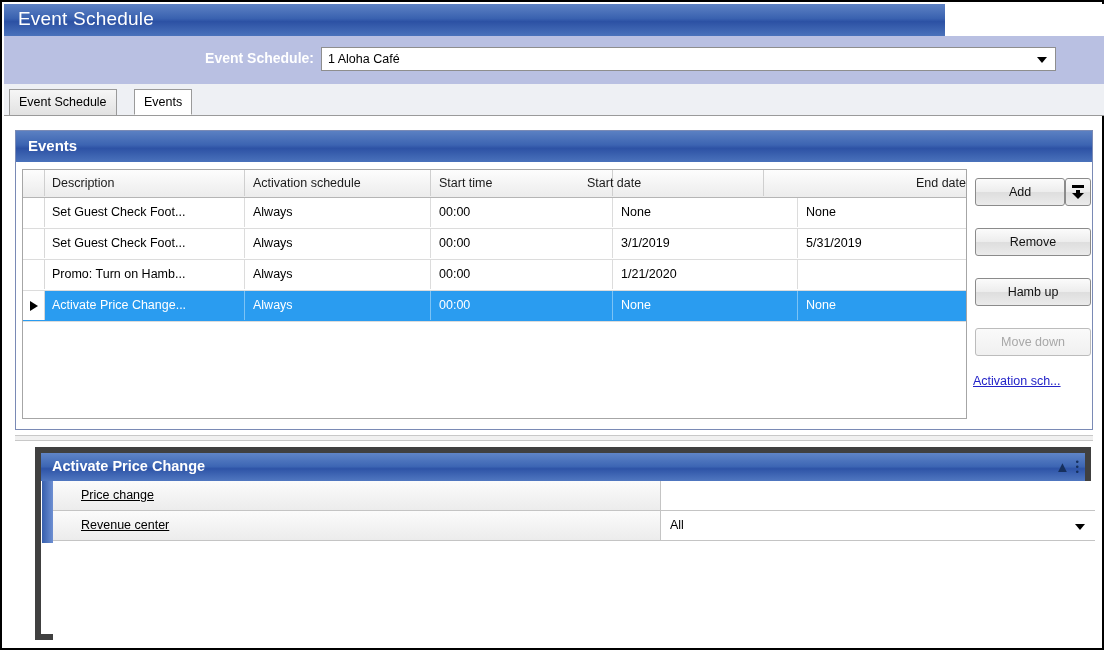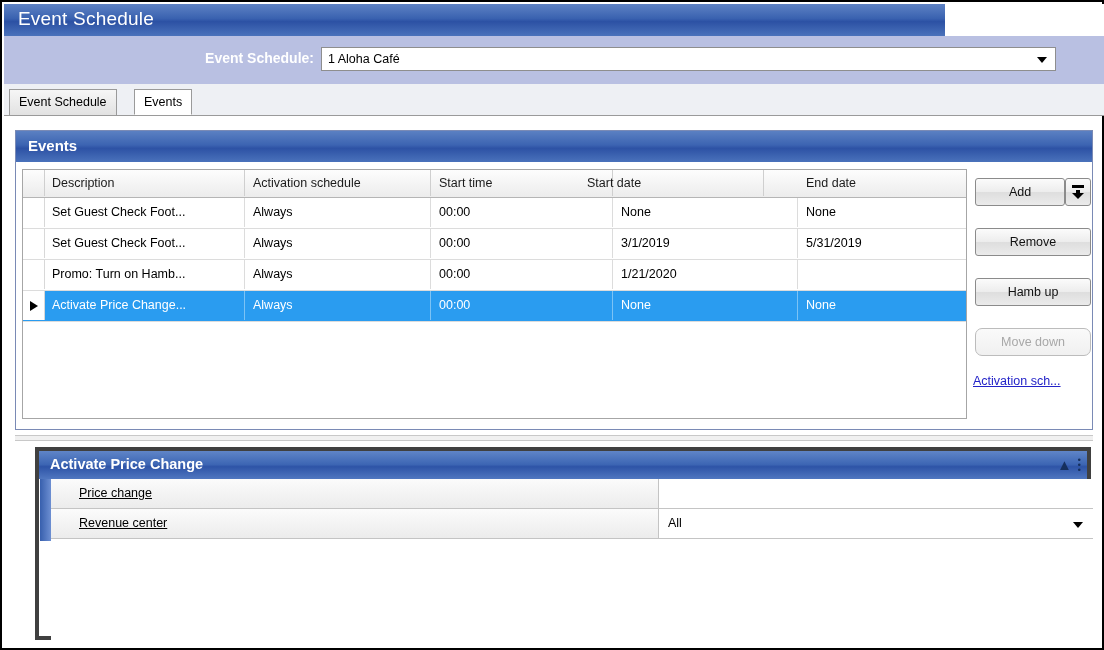--- a/index.html
+++ b/index.html
@@ -215,21 +215,21 @@
     color: #111111;
     text-align: center;
     line-height: 26px;
   }
   .btn.disabled { color: #a8a8a8; border-color: #bcbcbc;
     background: linear-gradient(to bottom, #fafafa 0%, #f0f0f0 100%); }
   #btnAdd   { left: 973px; top: 176px; width: 90px; }
   #btnAddDd { left: 1063px; top: 176px; width: 26px; }
   #btnRemove{ left: 973px; top: 226px; width: 116px; }
   #btnMoveUp{ left: 973px; top: 276px; width: 116px; }
-  #btnMoveDn{ left: 973px; top: 326px; width: 116px; border-radius: 7px; }
+  #btnMoveDn{ left: 973px; top: 326px; width: 116px; }
   .dd-glyph { position: absolute; left: 50%; top: 50%;
     transform: translate(-50%,-50%); width: 12px; height: 14px; }
   .dd-bar { position: absolute; left: 0; top: 0; width: 12px; height: 3px; background: #000; }
   .dd-stem { position: absolute; left: 4px; top: 5px; width: 4px; height: 4px; background: #000; }
   .dd-tri { position: absolute; left: 0; top: 8px; width: 0; height: 0;
     border-left: 6px solid transparent; border-right: 6px solid transparent;
     border-top: 6px solid #000; }
 
   .side-link {
     position: absolute;
@@ -251,21 +251,21 @@
     border-top: 1px solid #c8c8c8;
     border-bottom: 1px solid #c8c8c8;
     box-sizing: border-box;
   }
 
   
   .prop-panel {
     position: absolute;
     left: 33px; top: 445px;
     width: 1056px; height: 193px;
-    border: 4px solid #404040;
+    border: 6px solid #404040;
     box-sizing: border-box;
     background: #ffffff;
     padding-left: 8px;
   }
   .prop-header {
     position: absolute;
     left: 0; top: 0;
     width: 100%; height: 28px;
     background: linear-gradient(to bottom, #5f85c8 0%, #3d66b4 48%, #2e54a7 56%, #5077c0 100%);
   }
@@ -367,21 +367,21 @@
       <div class="events-header-text">Events</div>
     </div>
 
     <div class="grid">
       <div class="grid-head">
         <div class="indicator-cell"></div>
         <div class="hcell" style="left:21px;width:201px;">Description</div>
         <div class="hcell" style="left:222px;width:186px;">Activation schedule</div>
         <div class="hcell" style="left:408px;width:182px;">Start time</div>
         <div class="hcell" style="left:556px;width:185px;">Start date</div>
-        <div class="hcell" style="left:775px;width:168px;border-right:none;">End date</div>
+        <div class="hcell" style="left:775px;width:168px;border-right:none;text-align:right;">End date</div>
       </div>
 
       <div class="row">
         <div class="indicator-cell"></div>
         <div class="cell" style="left:21px;width:201px;">Set Guest Check Foot...</div>
         <div class="cell" style="left:222px;width:186px;">Always</div>
         <div class="cell" style="left:408px;width:182px;">00:00</div>
         <div class="cell" style="left:590px;width:185px;">None</div>
         <div class="cell" style="left:775px;width:168px;border-right:none;">None</div>
       </div>

